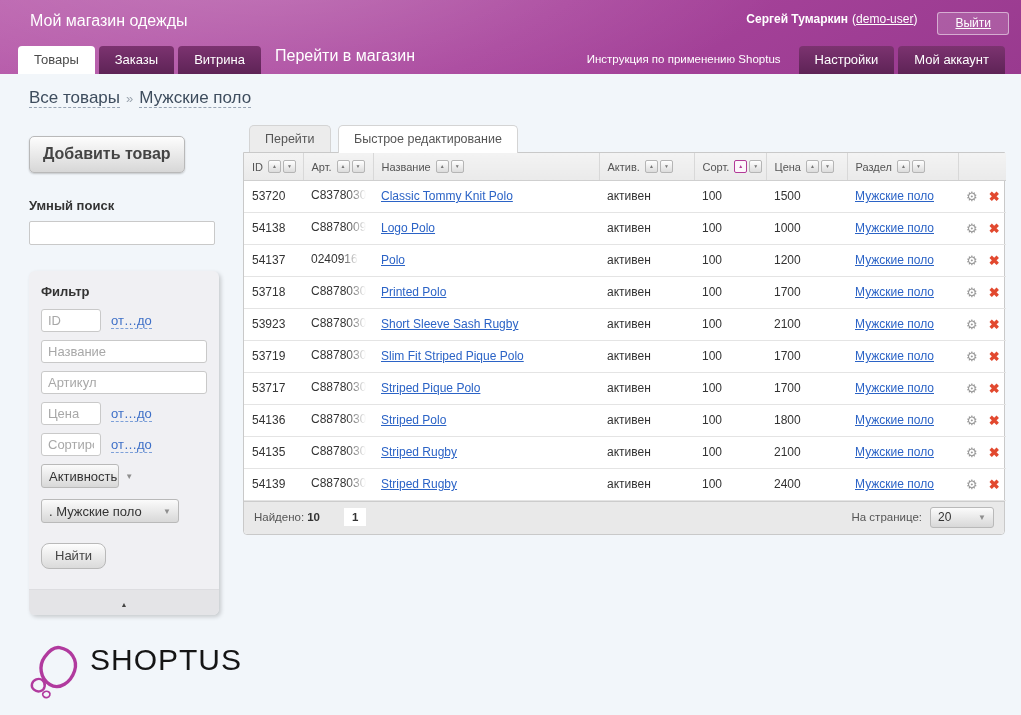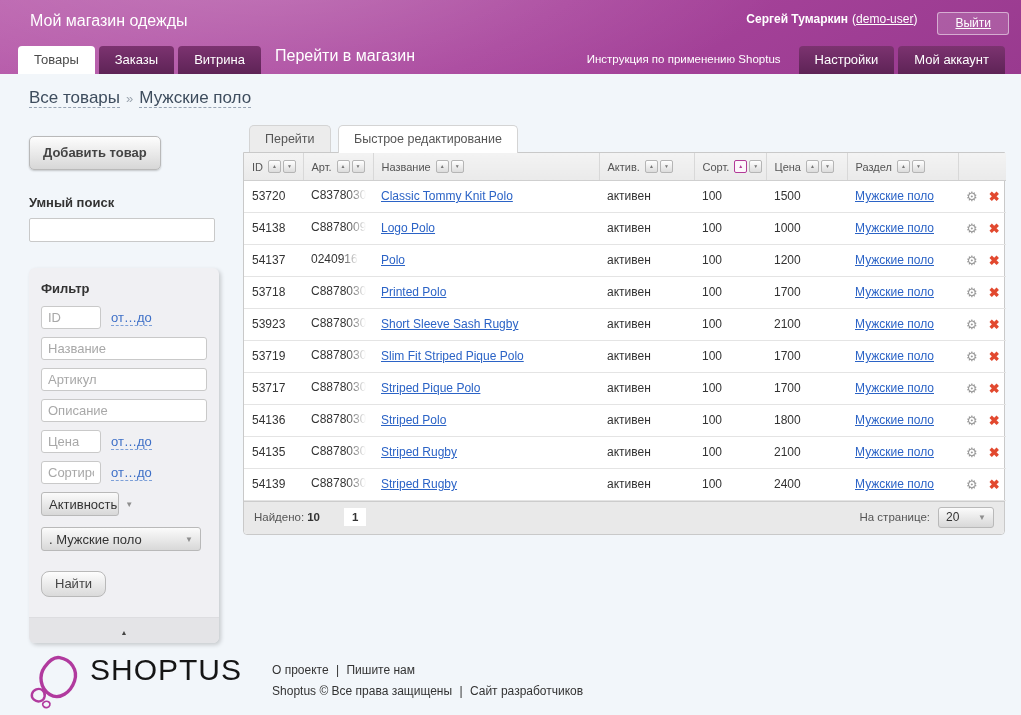--- a/index.html
+++ b/index.html
@@ -48,21 +48,21 @@
   .content { flex:1; padding:12px 15px 0 29px; }
   .breadcrumb { font-size:17px; color:#3e4d5e; margin:2px 0 16px; }
   .breadcrumb a { color:#3e4d5e; text-decoration:none; border-bottom:1px dashed #97a4b4; }
   .crumb-sep { color:#9aa4ae; font-size:13px; margin:0 6px; }
 
   .cols { display:flex; align-items:flex-start; }
 
   
   .sidebar { width:200px; flex:none; padding-top:12px; }
   .add-btn {
-    padding:8px 13px 9px; font-size:13px; font-weight:bold; color:#444;
+    padding:8px 13px 9px; font-size:16px; font-weight:bold; color:#444;
     background:linear-gradient(#fdfdfd,#d7d7d7); border:1px solid #b9b9b9;
     border-radius:5px; box-shadow:0 1px 2px rgba(0,0,0,.2); cursor:pointer;
     font-family:"Liberation Sans", sans-serif;
   }
   .smart-label { font-weight:bold; font-size:13px; color:#333; margin:25px 0 8px; }
   .smart-input {
     width:186px; height:24px; border:1px solid #c9c9c9; border-radius:2px;
     padding:2px 6px; font-size:13px; font-family:"Liberation Sans", sans-serif;
   }
   .filter-panel {
@@ -80,21 +80,21 @@
   .f-small { width:60px; }
   .f-wide  { width:166px; }
   .range-link { margin-left:10px; font-size:13px; color:#3d6fc7; text-decoration:none; border-bottom:1px dashed #7da0d8; }
   .dropdown {
     display:flex; align-items:center; justify-content:space-between;
     background:linear-gradient(#fbfbfb,#d8d8d8); border:1px solid #b9b9b9; border-radius:3px;
     height:24px; padding:0 7px; font-size:13px; color:#333; cursor:pointer;
   }
   .dd-arrow { color:#8e8e8e; font-size:8px; margin-left:8px; }
   .dd-activity { width:78px; margin:7px 0 11px; }
-  .dd-category { width:160px; margin-bottom:18px; }
+  .dd-category { width:138px; margin-bottom:18px; }
   .find-btn {
     padding:4px 13px 5px; font-size:13px; color:#444;
     background:linear-gradient(#fdfdfd,#dadada); border:1px solid #b9b9b9; border-radius:8px;
     margin:2px 0 12px; cursor:pointer; font-family:"Liberation Sans", sans-serif;
   }
   .filter-foot {
     background:#e4e4e7; border-top:1px solid #dddde0; border-radius:0 0 6px 6px;
     text-align:center; padding:3px 0 4px; cursor:pointer;
   }
   .collapse-icon { font-size:7px; color:#444; }
@@ -136,21 +136,21 @@
   td.actions { text-align:right; padding-right:9px; }
   .gear-icon { color:#999; font-size:13px; margin-right:11px; cursor:pointer; }
   .delete-icon { color:#e2492f; font-size:13px; font-weight:bold; cursor:pointer; }
   .panel-foot {
     display:flex; align-items:center; background:#e9e9e9; border-top:1px solid #cccccc;
     padding:5px 10px 6px; font-size:11.5px; color:#555; border-radius:0 0 4px 4px;
   }
   .found-count { font-weight:bold; color:#333; margin-left:3px; }
   .page-box { background:#fff; padding:3px 8px; font-weight:bold; color:#333; margin-left:24px; }
   .pf-right { margin-left:auto; display:flex; align-items:center; }
-  .per-page-dd { width:56px; height:21px; margin-left:8px; font-size:12px; }
+  .per-page-dd { width:64px; height:21px; margin-left:8px; font-size:12px; }
 
   
   .page-footer { margin-top:auto; display:flex; align-items:center; padding:10px 15px 16px 26px; flex:none; }
   .logo { display:flex; align-items:flex-start; }
   .logo-text { font-size:30px; color:#151515; letter-spacing:1px; margin-left:8px; }
   .footer-links { margin-left:30px; font-size:12px; color:#333; line-height:1.75; }
   .footer-links a { color:#333; }
   .flink-sep { color:#333; margin:0 4px; }
 </style>
 </head>
@@ -201,23 +201,20 @@
             <div class="filter-title">Фильтр</div>
             <div class="f-row">
               <input class="f-input f-small" placeholder="ID" style="">
               <a class="range-link">от…до</a>
             </div>
             <div class="f-row">
               <input class="f-input f-wide" placeholder="Название" style="">
             </div>
             <div class="f-row">
               <input class="f-input f-wide" placeholder="Артикул" style="">
-            </div>
-            <div class="f-row">
-              <input class="f-input f-wide" placeholder="Описание" style="">
             </div>
             <div class="f-row">
               <input class="f-input f-small" placeholder="Цена" style="">
               <a class="range-link">от…до</a>
             </div>
             <div class="f-row">
               <input class="f-input f-small" placeholder="Сортировка" style="">
               <a class="range-link">от…до</a>
             </div>
             <div class="dropdown dd-activity">
@@ -387,26 +384,14 @@
 
   <footer class="page-footer">
     <div class="logo">
       <svg width="56" height="56" viewBox="0 0 60 60">
         <path d="M36 5 C 48 7, 56 18, 52 30 C 48 42, 36 51, 25.5 44.5 C 15 38, 13.5 24, 20 15 C 25 8, 30 4, 36 5 Z" fill="none" stroke="#b13a9e" stroke-width="3.6"></path>
         <path d="M11 39 C 16 37, 21 41, 20 46.5 C 19 52, 12.5 53.5, 8.5 50 C 4.5 46.5, 6 41, 11 39 Z" fill="none" stroke="#b13a9e" stroke-width="2.6"></path>
         <path d="M20.5 52 C 23.5 51, 26.5 53, 25.5 56 C 24.5 59, 20.5 59.2, 18.8 57.2 C 17 55.2, 17.8 53, 20.5 52 Z" fill="none" stroke="#b13a9e" stroke-width="1.8"></path>
       </svg>
       <span class="logo-text">SHOPTUS</span>
     </div>
-    <div class="footer-links">
-      <div>
-        <a>О проекте</a>
-        <span class="flink-sep">|</span>
-        <a>Пишите нам</a>
-      </div>
-      <div>
-        <span>Shoptus © Все права защищены</span>
-        <span class="flink-sep">|</span>
-        <a>Сайт разработчиков</a>
-      </div>
-    </div>
   </footer>
 </div>
 
 </body></html>

